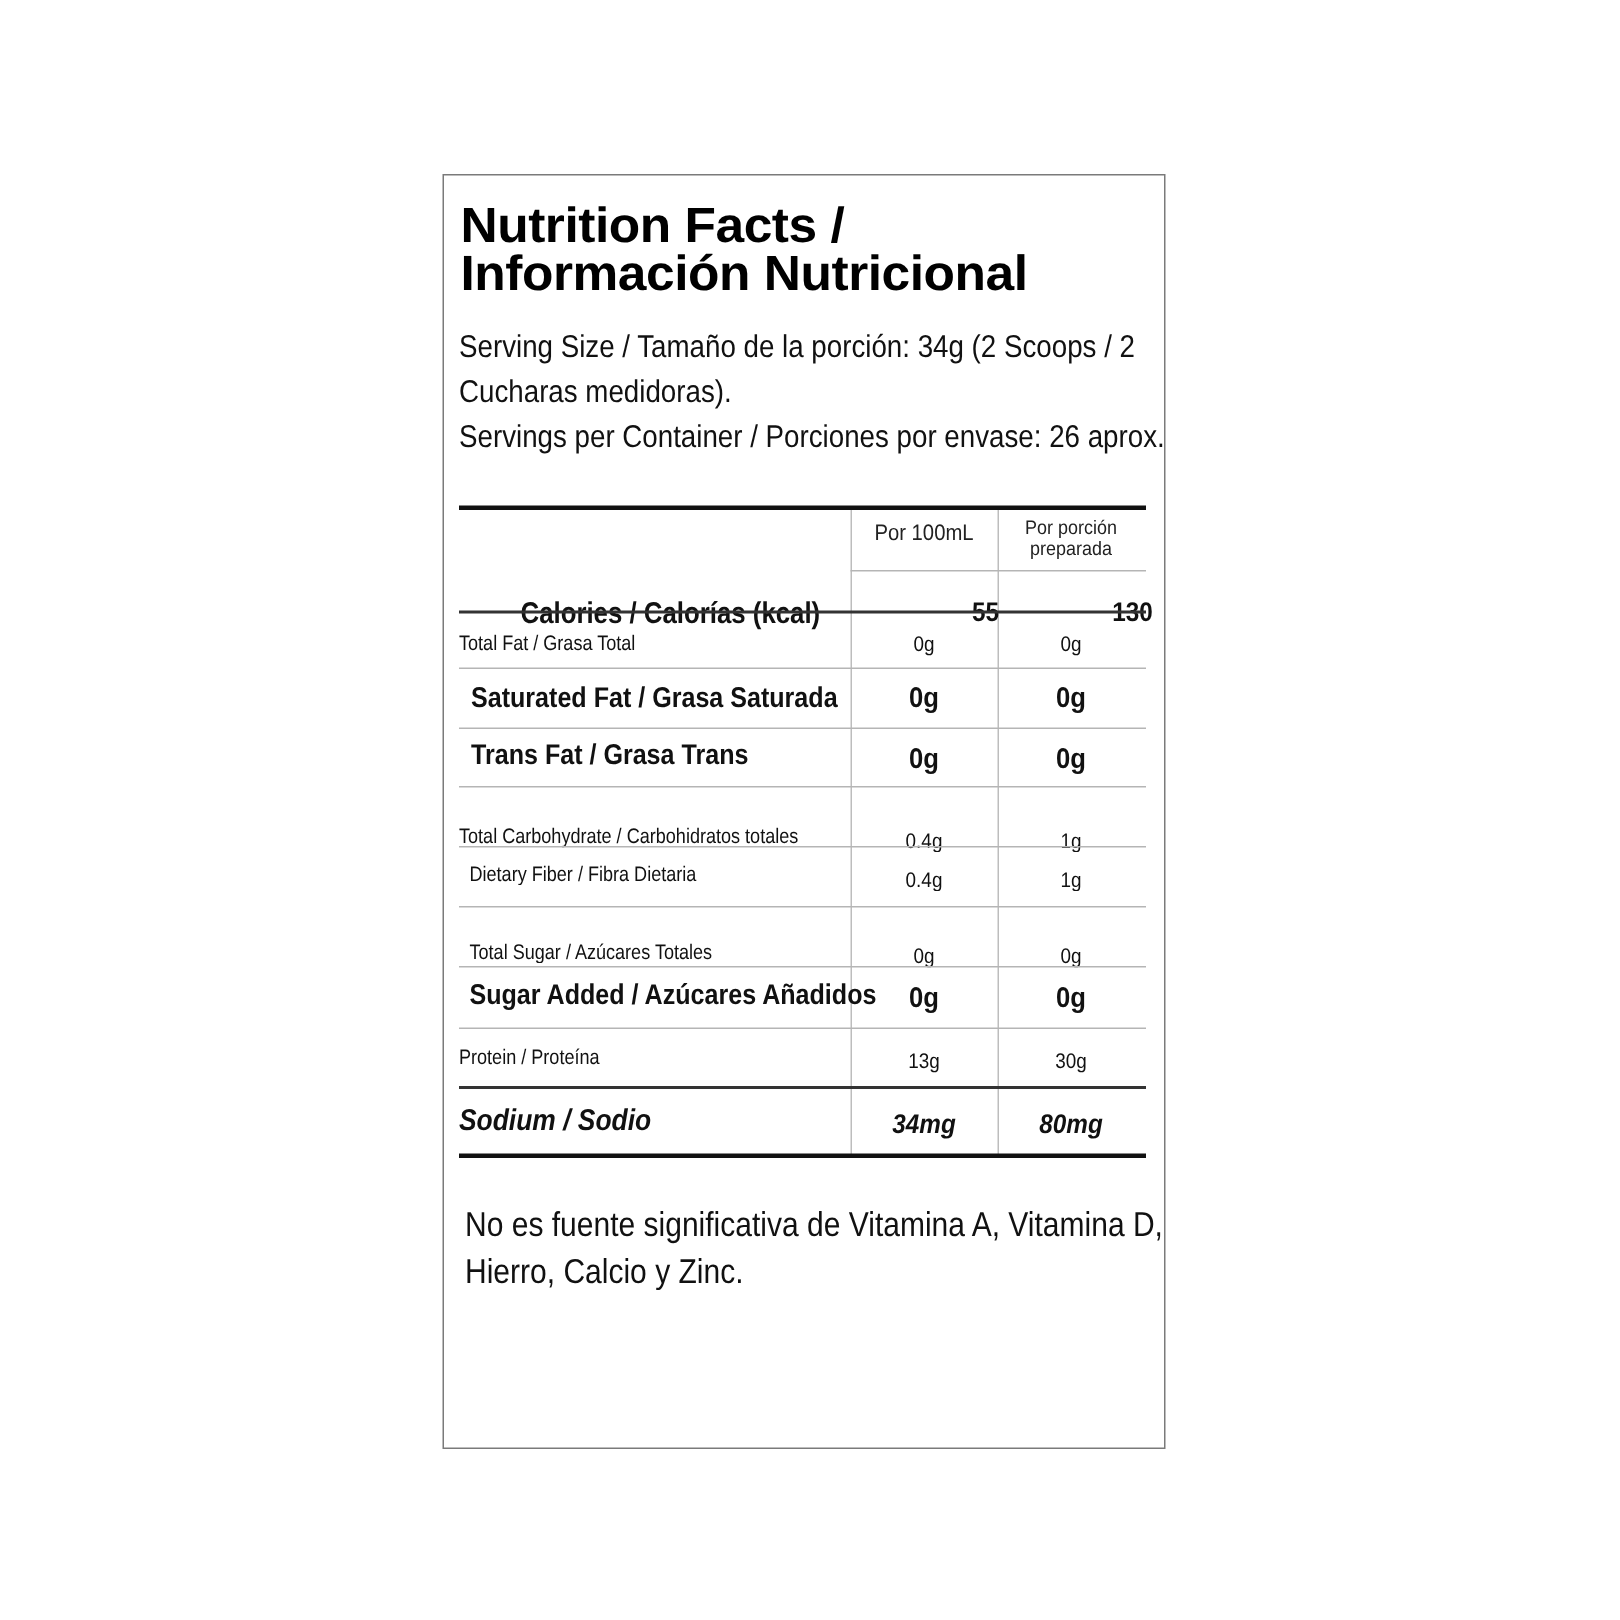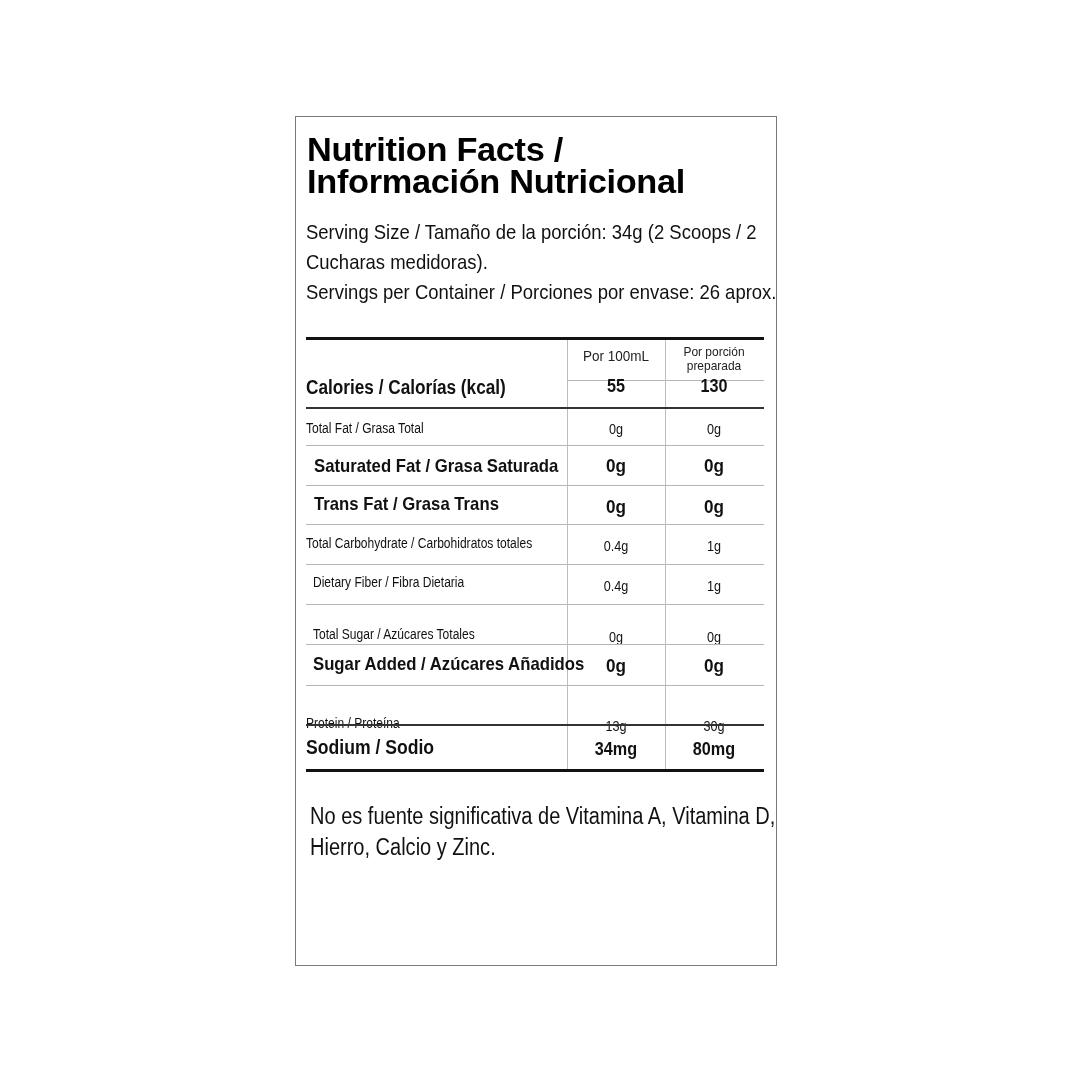--- a/index.html
+++ b/index.html
@@ -61,21 +61,21 @@
     <div class="vline" style="left:261px; top:3px; height:430px;"></div>
     <div class="vline" style="left:359px; top:3px; height:430px;"></div>
 
     <div class="hdr-cell hdr-100">Por 100mL</div>
     <div class="hdr-cell hdr-por">
       <div>Por porción</div>
       <div>preparada</div>
     </div>
     <div class="div-part" style="top:43px;"></div>
 
-    <div class="row cal" style="top:37px; height:28px;">
+    <div class="row cal" style="top:59px; height:28px;margin-left:41px;">
       <span class="lbl" style="top:2px;">Calories / Calorías (kcal)</span>
       <span class="v1 val-big" style="top:2px; font-size:18px;">55</span>
       <span class="v2 val-big" style="top:2px; font-size:18px;">130</span>
     </div>
     <div class="div-dark" style="top:70px;"></div>
 
     <div class="row" style="top:72px; height:36px;">
       <span class="lbl sm" style="top:11px;">Total Fat / Grasa Total</span>
       <span class="v1 val-sm" style="top:12px;">0g</span>
       <span class="v2 val-sm" style="top:12px;">0g</span>
@@ -89,21 +89,21 @@
     </div>
     <div class="div-light" style="top:148px;"></div>
 
     <div class="row" style="top:149px; height:38px;">
       <span class="lbl big" style="top:7px; left:8px;">Trans Fat / Grasa Trans</span>
       <span class="v1 val-big" style="top:10px;">0g</span>
       <span class="v2 val-big" style="top:10px;">0g</span>
     </div>
     <div class="div-light" style="top:187px;"></div>
 
-    <div class="row" style="top:188px; height:39px;">
+    <div class="row" style="top:202px; height:39px;">
       <span class="lbl sm" style="top:10px;">Total Carbohydrate / Carbohidratos totales</span>
       <span class="v1 val-sm" style="top:13px;">0.4g</span>
       <span class="v2 val-sm" style="top:13px;">1g</span>
     </div>
     <div class="div-light" style="top:227px;"></div>
 
     <div class="row" style="top:228px; height:39px;">
       <span class="lbl sm" style="top:9px; left:7px;">Dietary Fiber / Fibra Dietaria</span>
       <span class="v1 val-sm" style="top:13px;">0.4g</span>
       <span class="v2 val-sm" style="top:13px;">1g</span>
@@ -117,28 +117,28 @@
     </div>
     <div class="div-light" style="top:307px;"></div>
 
     <div class="row" style="top:308px; height:40px;">
       <span class="lbl big" style="top:8px; left:7px;">Sugar Added / Azúcares Añadidos</span>
       <span class="v1 val-big" style="top:10px;">0g</span>
       <span class="v2 val-big" style="top:10px;">0g</span>
     </div>
     <div class="div-light" style="top:348px;"></div>
 
-    <div class="row" style="top:368px; height:39px;">
+    <div class="row" style="top:349px; height:39px;">
       <span class="lbl sm" style="top:10px;">Protein / Proteína</span>
       <span class="v1 val-sm" style="top:13px;">13g</span>
       <span class="v2 val-sm" style="top:13px;">30g</span>
     </div>
     <div class="div-dark" style="top:387px;"></div>
 
-    <div class="row" style="top:389px; height:44px;">
+    <div class="row" style="top:389px; height:44px;font-style:italic;">
       <span class="lbl big" style="top:10px; font-size:20px;">Sodium / Sodio</span>
       <span class="v1 val-big" style="top:13px; font-size:18px;">34mg</span>
       <span class="v2 val-big" style="top:13px; font-size:18px;">80mg</span>
     </div>
     <div class="div-thick" style="top:432px;"></div>
   </div>
 
   <div class="footnote">
     <div>No es fuente significativa de Vitamina A, Vitamina D,</div>
     <div>Hierro, Calcio y Zinc.</div>

